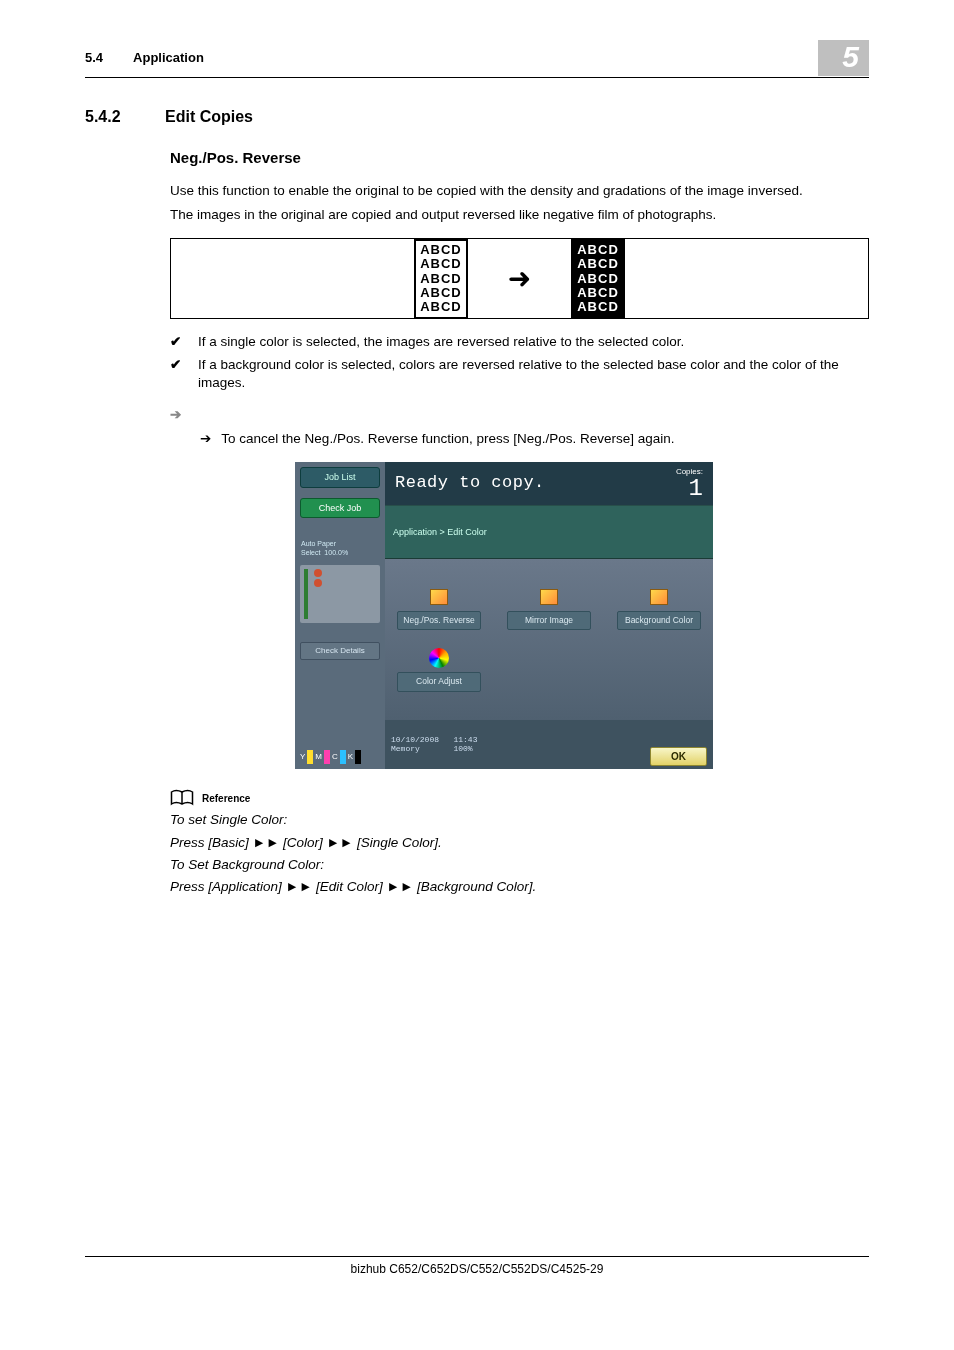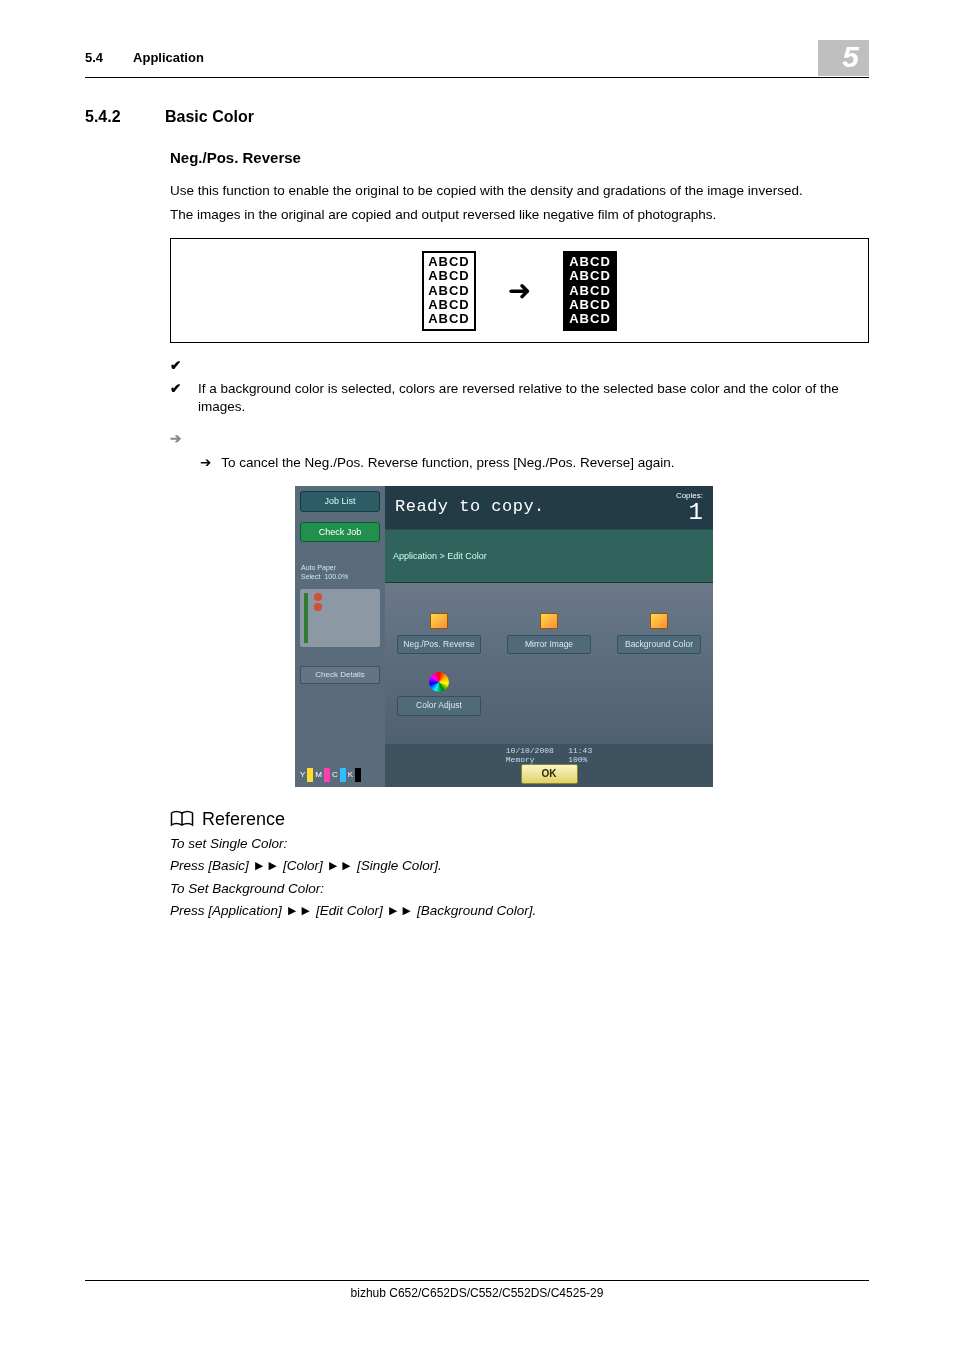--- a/index.html
+++ b/index.html
@@ -38,25 +38,25 @@
     margin-bottom:-1px;
   }
   .sec-row { display: flex; gap: 30px; font-weight: bold; margin-bottom: 20px; font-size: 16px;}
   .sec-num { width: 50px; }
   .sec-title-row { padding-left: 85px; margin-bottom: 14px;}
   .sec-title-row h3 { font-size: 15px; font-weight: bold; margin:0;}
   .body-text { padding-left: 85px; margin: 6px 0; font-size: 13.5px; }
   .fig-frame {
     margin: 14px 0 14px 85px;
     border: 1px solid #000;
-    height: 105px;
+    height: 81px;
     display:flex;
     align-items:center;
     justify-content:center;
-    gap:32px;
+    gap:40px;
   }
   .abcd-box { border:2px solid #000; padding:2px 4px; display:flex; flex-direction:column; font-weight:bold; font-family: Arial Black, Arial; font-size:13px; letter-spacing:1px; line-height:1.1;}
   .abcd-box.inv { background:#000; color:#fff; border-color:#000;}
   .arrow-big { font-size:28px; }
   .bullet-row { display:flex; gap:14px; padding-left:85px; margin:4px 0; font-size:13.5px; align-items:flex-start;}
   .bullet-row .mk { flex:0 0 14px; font-weight:bold;}
   .bullet-row .tx { flex:1; }
   .step-row { display:flex; gap:14px; padding-left:85px; margin:14px 0 4px 0; font-size:13.5px; align-items:flex-start;}
   .step-row .mk { flex:0 0 14px; color:#888; font-weight:bold;}
   .sub-row { display:flex; gap:10px; padding-left:115px; margin:6px 0 14px 0; font-size:13.5px; align-items:flex-start;}
@@ -89,44 +89,44 @@
   .ui-status .cop { text-align:right; font-size:8px;}
   .ui-status .cnt { font-family:'Courier New',monospace; font-size:24px; line-height:0.9;}
   .ui-bc { background:#2f635c; color:#cfe; padding:20px 8px; font-size:9px; border-top:1px solid #284f4a; border-bottom:1px solid #1b3b36;}
   .ui-body { flex:1; background: linear-gradient(#6a788a,#4f6070); padding:26px 12px 12px 12px;}
   .btn-row { display:flex; gap:26px; margin-bottom:16px;}
   .opt-btn { width:84px; font-size:8.5px;}
   .opt-icon { height:24px; display:flex; justify-content:center; align-items:center; margin-bottom:2px;}
   .opt-icon .ic { width:18px; height:16px; background:linear-gradient(135deg,#ffd94a,#ff8c39); border:1px solid #8a5a10;}
   .opt-icon .wheel { width:20px;height:20px;border-radius:50%;background:conic-gradient(red,orange,yellow,green,cyan,blue,magenta,red);}
   .opt-lbl { background:#4f6a78; border:1px solid #33505c; border-radius:2px; padding:3px 2px; text-align:center; color:#dbe9f0;}
-  .ui-bottom { display:flex; justify-content:space-between; align-items:center; background:#3e525f; padding:3px 6px;flex-direction:column;}
+  .ui-bottom { display:flex; justify-content:space-between; align-items:center; background:#3e525f; padding:3px 6px;}
   .ui-bottom .meta { font-family:'Courier New',monospace; font-size:8px; color:#cde; line-height:1.1;}
-  .ok-btn { background:linear-gradient(#f8f6c8,#e2d268); color:#2b2b00; border:1px solid #8d8630; border-radius:2px; padding:2px 20px; font-size:10px; font-weight:bold;}
+  .ok-btn { background:linear-gradient(#f8f6c8,#e2d268); color:#2b2b00; border:1px solid #8d8630; border-radius:2px; padding:2px 20px; font-size:10px; font-weight:bold;margin-top:24px;}
   
   .ref-head { display:flex; align-items:center; gap:8px; padding-left:85px; margin-top:10px;}
   .ref-icon { width:24px; height:18px; }
-  .ref-title { font-weight:normal; font-size:18px;}
+  .ref-title { font-weight:bold; font-size:10px;}
   .ref-line { padding-left:85px; font-style:italic; font-size:13.5px; margin:4px 0;}
   .footer { position:relative; margin-top:360px; border-top:1px solid #000; display:flex; justify-content:center; padding-top:4px; font-size:12px;}
 </style>
 </head>
 <body>
 
 <div class="header-row">
   <div class="header-left">
     <span>5.4</span>
     <span>Application</span>
   </div>
   <div class="chapter-badge">5</div>
 </div>
 
 <div class="sec-row">
   <span class="sec-num">5.4.2</span>
-  <span>Basic Color</span>
+  <span>Edit Copies</span>
 </div>
 
 <div class="sec-title-row">
   <h3>Neg./Pos. Reverse</h3>
 </div>
 
 <p class="body-text">Use this function to enable the original to be copied with the density and gradations of the image inversed.</p>
 <p class="body-text">The images in the original are copied and output reversed like negative film of photographs.</p>
 
 <div class="fig-frame">
@@ -142,20 +142,21 @@
     <span>ABCD</span>
     <span>ABCD</span>
     <span>ABCD</span>
     <span>ABCD</span>
     <span>ABCD</span>
   </div>
 </div>
 
 <div class="bullet-row">
   <span class="mk">✔</span>
+  <span class="tx">If a single color is selected, the images are reversed relative to the selected color.</span>
 </div>
 <div class="bullet-row">
   <span class="mk">✔</span>
   <span class="tx">If a background color is selected, colors are reversed relative to the selected base color and the color of the images.</span>
 </div>
 
 <div class="step-row">
   <span class="mk">➔</span>
 </div>
 <div class="sub-row">

